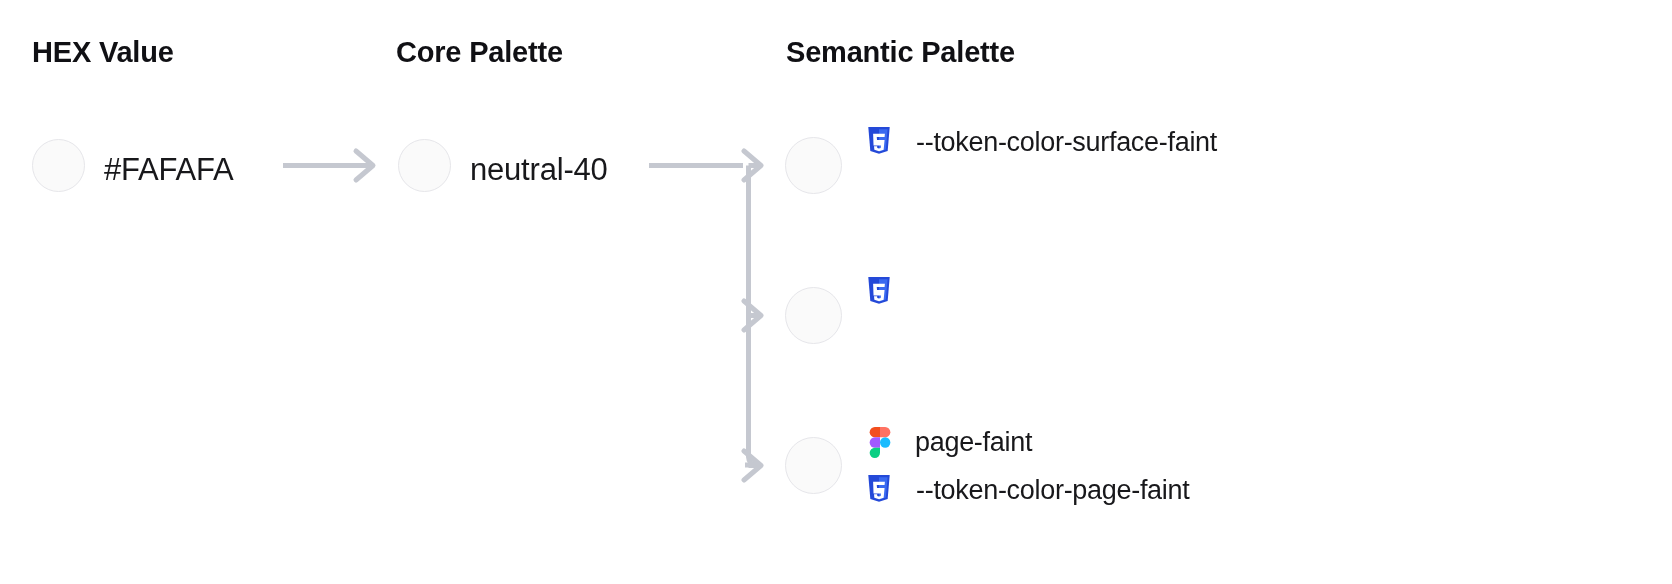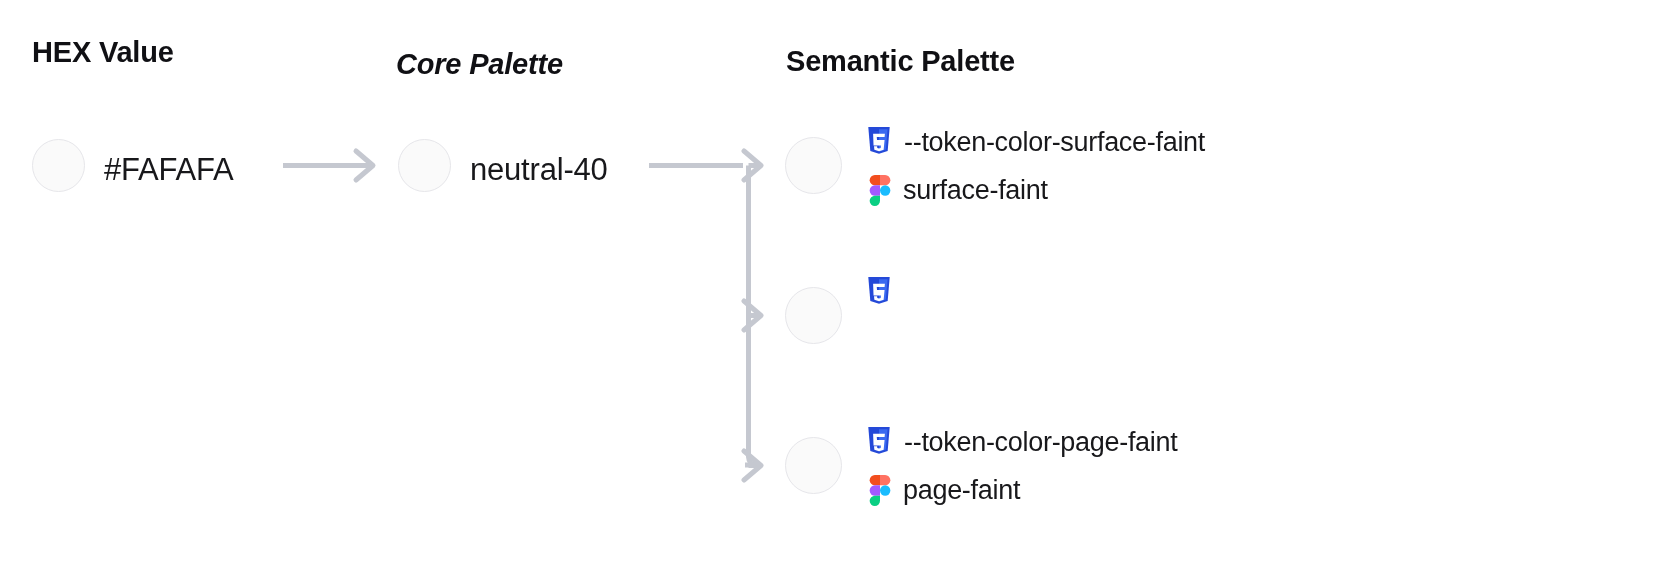--- a/index.html
+++ b/index.html
@@ -16,22 +16,22 @@
   .col-head {
     position:absolute;
     font-weight:700;
     font-size:29px;
     line-height:1;
     color:#101014;
     letter-spacing:-0.2px;
     white-space:nowrap;
   }
   .col-head.h1 { left:32px;  top:38px; }
-  .col-head.h2 { left:396px; top:50px;font-style:italic; }
-  .col-head.h3 { left:786px; top:38px;margin-top:9px; }
+  .col-head.h2 { left:396px; top:38px; }
+  .col-head.h3 { left:786px; top:38px; }
 
   
   .swatch {
     position:absolute;
     border-radius:50%;
     background:#FAFAFA;
     border:1.4px solid #E6E6EA;
   }
   .swatch.hex   { left:32px;  top:139px; width:53px; height:53px; }
   .swatch.core  { left:398px; top:139px; width:53px; height:53px; }
@@ -66,20 +66,21 @@
     align-items:center;
     height:48px;
     gap:12px;
     white-space:nowrap;
   }
   .tok-text {
     font-size:27px;
     line-height:1;
     color:#18181B;
     letter-spacing:-0.3px;
+    margin-left:12px;
   }
 
   .ico { flex:0 0 auto; display:block; }
   .ico.css  { width:26px; height:30px; }
   .ico.figma{ width:22px; height:31px; margin-left:3px; }
 </style>
 </head>
 <body>
 
 <div id="stage">
@@ -125,56 +126,46 @@
 
   <div class="sem-row r0">
     <div class="tok-line">
       <svg class="ico css" viewBox="0 0 24 28" xmlns="http://www.w3.org/2000/svg">
         <path d="M2 0h20l-1.9 22.3L12 25l-8.1-2.7z" fill="#2449D8"></path>
         <path d="M12 2.2v20.9l6.4-2.1L20 2.2z" fill="#3A6AF0"></path>
         <path d="M6.5 6.2h11l-.3 3.1H9.9l.25 2.9h7.05l-.85 9.1-4.35 1.4-4.35-1.4-.3-3.3h2.9l.15 1.6 1.6.5 1.6-.5.2-2.4H6.9z" fill="#FFFFFF"></path>
       </svg>
       <span class="tok-text">--token-color-surface-faint</span>
     </div>
-    <div class="tok-line">
-      <svg class="ico figma" viewBox="0 0 20 30" xmlns="http://www.w3.org/2000/svg">
-        <path d="M5 0h5v10H5a5 5 0 0 1 0-10z" fill="#F24E1E"></path>
-        <path d="M10 0h5a5 5 0 0 1 0 10h-5z" fill="#FF7262"></path>
-        <path d="M5 10h5v10H5a5 5 0 0 1 0-10z" fill="#A259FF"></path>
-        <circle cx="15" cy="15" r="5" fill="#1ABCFE"></circle>
-        <path d="M5 20h5v5a5 5 0 1 1-5-5z" fill="#0ACF83"></path>
-      </svg>
-      <span class="tok-text">surface-faint</span>
-    </div>
   </div>
 
   <div class="sem-row r1">
     <div class="tok-line">
       <svg class="ico css" viewBox="0 0 24 28" xmlns="http://www.w3.org/2000/svg">
         <path d="M2 0h20l-1.9 22.3L12 25l-8.1-2.7z" fill="#2449D8"></path>
         <path d="M12 2.2v20.9l6.4-2.1L20 2.2z" fill="#3A6AF0"></path>
         <path d="M6.5 6.2h11l-.3 3.1H9.9l.25 2.9h7.05l-.85 9.1-4.35 1.4-4.35-1.4-.3-3.3h2.9l.15 1.6 1.6.5 1.6-.5.2-2.4H6.9z" fill="#FFFFFF"></path>
       </svg>
     </div>
   </div>
 
   <div class="sem-row r2">
     <div class="tok-line">
-      <svg class="ico css" viewBox="0 0 24 28" xmlns="http://www.w3.org/2000/svg">
-        <path d="M2 0h20l-1.9 22.3L12 25l-8.1-2.7z" fill="#2449D8"></path>
-        <path d="M12 2.2v20.9l6.4-2.1L20 2.2z" fill="#3A6AF0"></path>
-        <path d="M6.5 6.2h11l-.3 3.1H9.9l.25 2.9h7.05l-.85 9.1-4.35 1.4-4.35-1.4-.3-3.3h2.9l.15 1.6 1.6.5 1.6-.5.2-2.4H6.9z" fill="#FFFFFF"></path>
-      </svg>
-      <span class="tok-text">--token-color-page-faint</span>
-    </div>
-    <div class="tok-line">
       <svg class="ico figma" viewBox="0 0 20 30" xmlns="http://www.w3.org/2000/svg">
         <path d="M5 0h5v10H5a5 5 0 0 1 0-10z" fill="#F24E1E"></path>
         <path d="M10 0h5a5 5 0 0 1 0 10h-5z" fill="#FF7262"></path>
         <path d="M5 10h5v10H5a5 5 0 0 1 0-10z" fill="#A259FF"></path>
         <circle cx="15" cy="15" r="5" fill="#1ABCFE"></circle>
         <path d="M5 20h5v5a5 5 0 1 1-5-5z" fill="#0ACF83"></path>
       </svg>
       <span class="tok-text">page-faint</span>
     </div>
+    <div class="tok-line">
+      <svg class="ico css" viewBox="0 0 24 28" xmlns="http://www.w3.org/2000/svg">
+        <path d="M2 0h20l-1.9 22.3L12 25l-8.1-2.7z" fill="#2449D8"></path>
+        <path d="M12 2.2v20.9l6.4-2.1L20 2.2z" fill="#3A6AF0"></path>
+        <path d="M6.5 6.2h11l-.3 3.1H9.9l.25 2.9h7.05l-.85 9.1-4.35 1.4-4.35-1.4-.3-3.3h2.9l.15 1.6 1.6.5 1.6-.5.2-2.4H6.9z" fill="#FFFFFF"></path>
+      </svg>
+      <span class="tok-text">--token-color-page-faint</span>
+    </div>
   </div>
 
 </div>
 
 </body></html>

